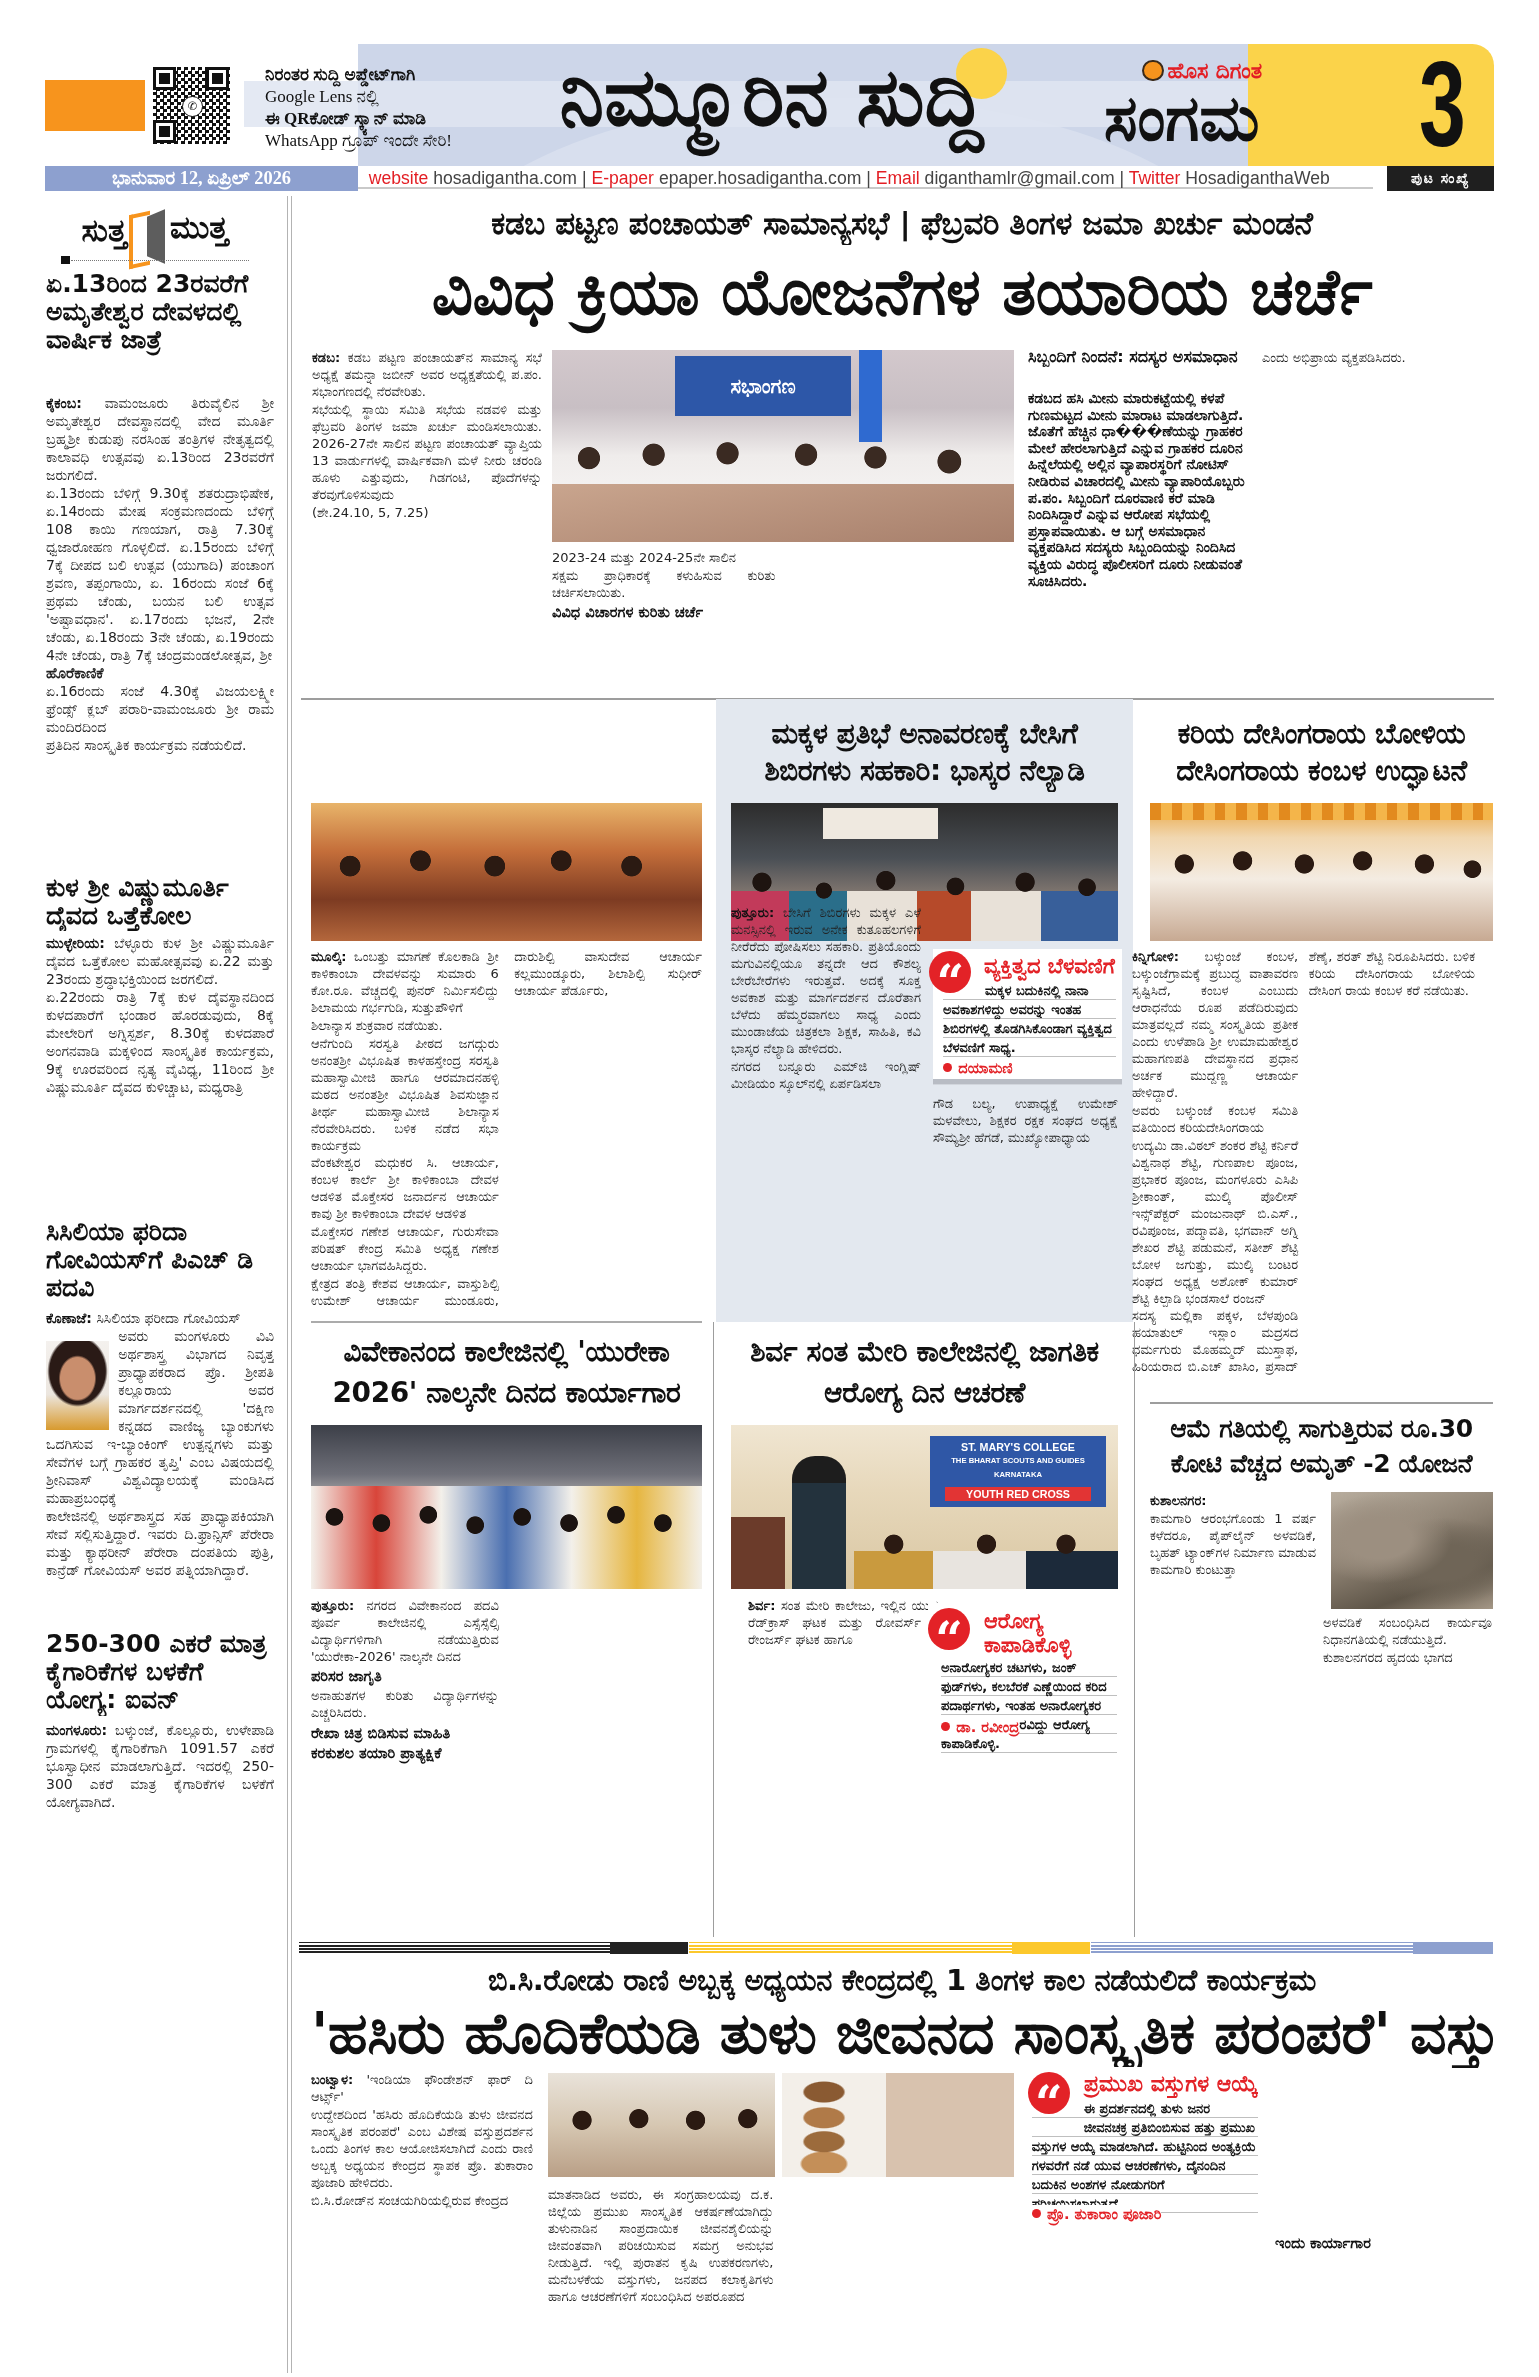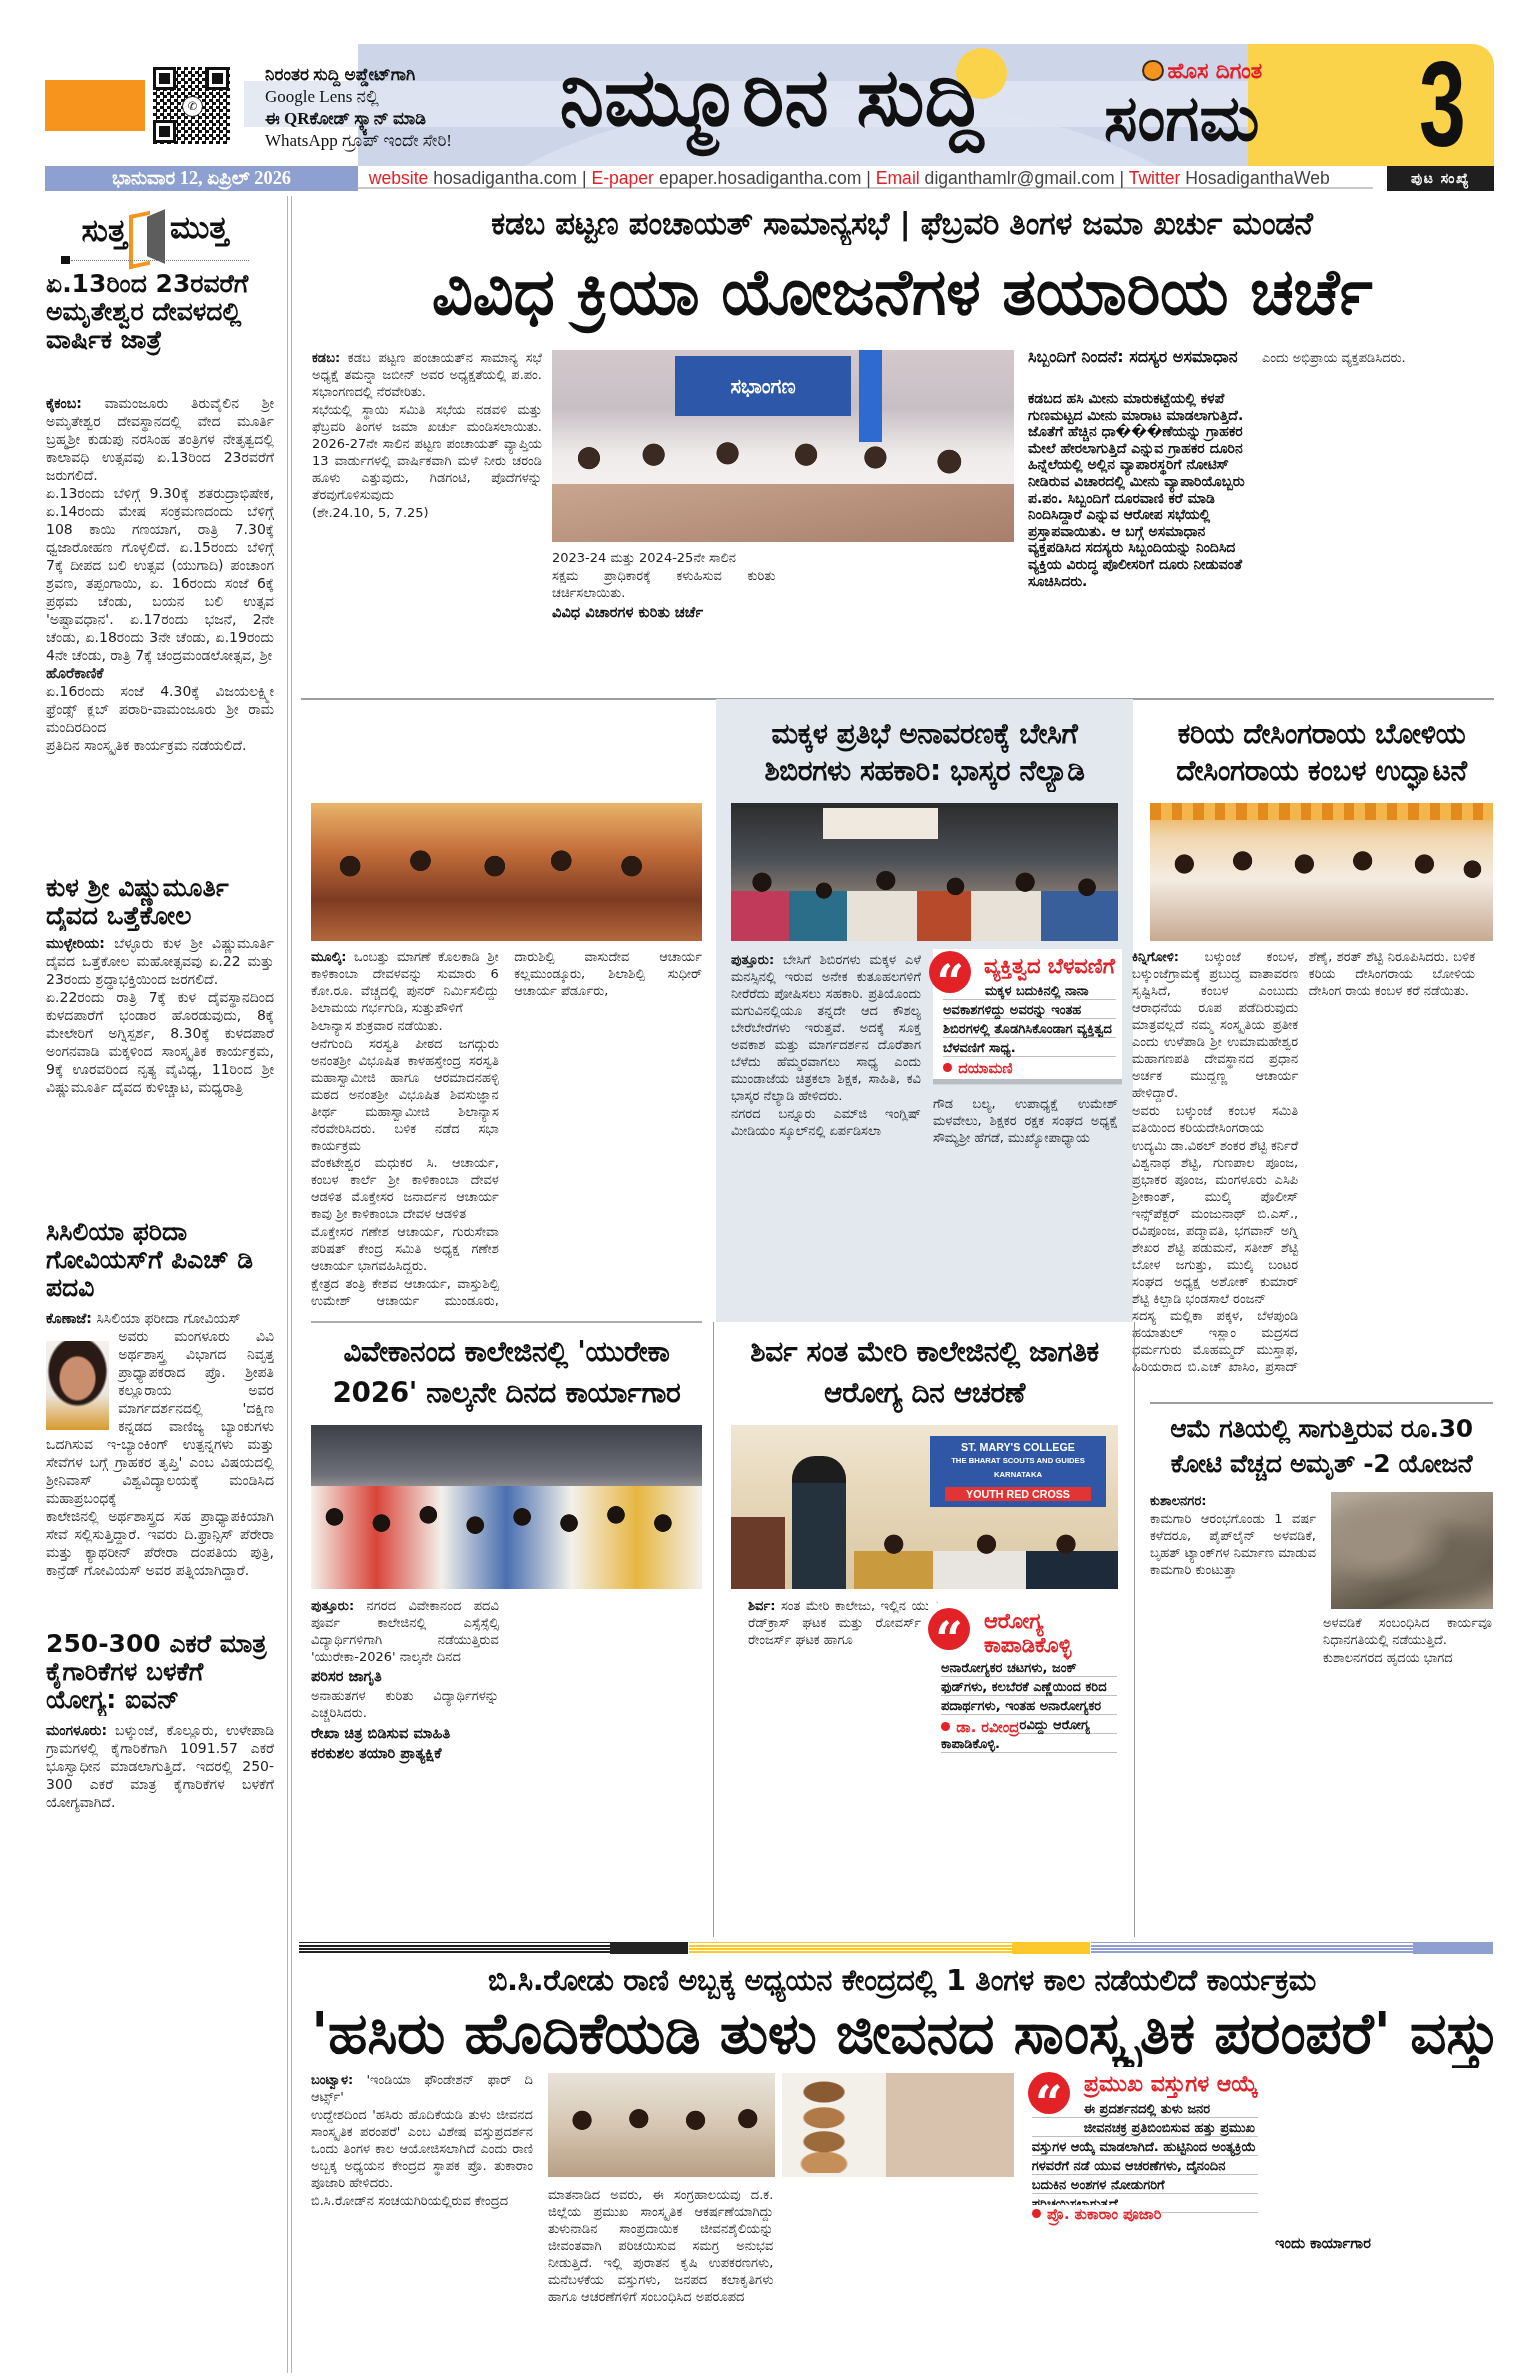--- a/index.html
+++ b/index.html
@@ -178,21 +178,21 @@
     <p>ವೆಂಕಟೇಶ್ವರ ಮಧುಕರ ಸಿ. ಆಚಾರ್ಯ, ಕಂಬಳ ಕಾರ್ಲೆ ಶ್ರೀ ಕಾಳಿಕಾಂಬಾ ದೇವಳ ಆಡಳಿತ ಮೊಕ್ತೇಸರ ಜನಾರ್ದನ ಆಚಾರ್ಯ ಕಾವು ಶ್ರೀ ಕಾಳಿಕಾಂಬಾ ದೇವಳ ಆಡಳಿತ</p>
     <p>ಮೊಕ್ತೇಸರ ಗಣೇಶ ಆಚಾರ್ಯ, ಗುರುಸೇವಾ ಪರಿಷತ್ ಕೇಂದ್ರ ಸಮಿತಿ ಅಧ್ಯಕ್ಷ ಗಣೇಶ ಆಚಾರ್ಯ ಭಾಗವಹಿಸಿದ್ದರು.</p>
     <p>ಕ್ಷೇತ್ರದ ತಂತ್ರಿ ಕೇಶವ ಆಚಾರ್ಯ, ವಾಸ್ತುಶಿಲ್ಪಿ ಉಮೇಶ್ ಆಚಾರ್ಯ ಮುಂಡೂರು, ದಾರುಶಿಲ್ಪಿ ವಾಸುದೇವ ಆಚಾರ್ಯ ಕಲ್ಲಮುಂಡ್ಕೂರು, ಶಿಲಾಶಿಲ್ಪಿ ಸುಧೀರ್ ಆಚಾರ್ಯ ಪೆರ್ಡೂರು,</p>
   </div>
 
   <div class="hl" style="left:731px;top:715px;width:387px;height:77px;font-size:28px;line-height:37px;">ಮಕ್ಕಳ ಪ್ರತಿಭೆ ಅನಾವರಣಕ್ಕೆ ಬೇಸಿಗೆ ಶಿಬಿರಗಳು ಸಹಕಾರಿ: ಭಾಸ್ಕರ ನೆಲ್ಯಾಡಿ</div>
   <div class="photo" style="left:731px;top:803px;width:387px;height:138px;background:linear-gradient(180deg,#2c2c2c 0%,#4a4f55 40%,#8a7d74 70%,#c9b7a8 100%);">
     <div class="a" style="left:92px;top:4.6px;width:115px;height:31px;background:#efe9e0;"></div>
     <div class="a" style="left:0;top:54px;width:387px;height:84px;background:radial-gradient(circle at 8% 30%,#1e1410 0 9.2px,transparent 10px),radial-gradient(circle at 24% 40%,#1e1410 0 7.7px,transparent 8.4px),radial-gradient(circle at 40% 28%,#1e1410 0 9.2px,transparent 10px),radial-gradient(circle at 58% 35%,#1e1410 0 8.4px,transparent 9.2px),radial-gradient(circle at 76% 30%,#1e1410 0 9.2px,transparent 10px),radial-gradient(circle at 92% 36%,#1e1410 0 8.4px,transparent 9.2px),linear-gradient(90deg,#c23a5a 0 15%,#2a6e8a 15% 30%,#e8e1d8 30% 48%,#b64a2a 48% 62%,#e8e1d8 62% 80%,#385f9a 80% 100%);background-size:auto,auto,auto,auto,auto,auto,100% 60%;background-position:0 0,0 0,0 0,0 0,0 0,0 0,0 100%;background-repeat:no-repeat;"></div>
   </div>
-  <div class="txt" style="left:731px;top:951px;width:190px;height:365px;">
+  <div class="txt" style="left:731px;top:904px;width:190px;height:365px;">
     <p><span class="dl">ಪುತ್ತೂರು:</span> <span>ಬೇಸಿಗೆ ಶಿಬಿರಗಳು ಮಕ್ಕಳ ಎಳೆ ಮನಸ್ಸಿನಲ್ಲಿ ಇರುವ ಅನೇಕ ಕುತೂಹಲಗಳಿಗೆ ನೀರೆರೆದು ಪೋಷಿಸಲು ಸಹಕಾರಿ. ಪ್ರತಿಯೊಂದು ಮಗುವಿನಲ್ಲಿಯೂ ತನ್ನದೇ ಆದ ಕೌಶಲ್ಯ ಬೇರೆಬೇರೆಗಳು ಇರುತ್ತವೆ. ಅದಕ್ಕೆ ಸೂಕ್ತ ಅವಕಾಶ ಮತ್ತು ಮಾರ್ಗದರ್ಶನ ದೊರೆತಾಗ ಬೆಳೆದು ಹೆಮ್ಮರವಾಗಲು ಸಾಧ್ಯ ಎಂದು ಮುಂಡಾಜೆಯ ಚಿತ್ರಕಲಾ ಶಿಕ್ಷಕ, ಸಾಹಿತಿ, ಕವಿ ಭಾಸ್ಕರ ನೆಲ್ಯಾಡಿ ಹೇಳಿದರು.</span></p>
     <p>ನಗರದ ಬನ್ನೂರು ಎಮ್‌ಜಿ ಇಂಗ್ಲಿಷ್ ಮೀಡಿಯಂ ಸ್ಕೂಲ್‌ನಲ್ಲಿ ಏರ್ಪಡಿಸಲಾ</p>
   </div>
   <div class="qbox" style="left:933px;top:949px;width:189px;height:130px;box-shadow:0 5.4px 0 #b8bcc4;">
     <div class="qicon" style="left:-3.8px;top:1.5px;">“</div>
     <div class="qtitle" style="left:51px;top:4.6px;width:138px;white-space:nowrap;">ವ್ಯಕ್ತಿತ್ವದ ಬೆಳವಣಿಗೆ</div>
     <div class="qtext" style="left:10px;top:32px;width:173px;height:77px;"><div class="spacer" style="width:42px;height:14px;"></div><span>ಮಕ್ಕಳ ಬದುಕಿನಲ್ಲಿ ನಾನಾ ಅವಕಾಶಗಳಿದ್ದು ಅವರನ್ನು ಇಂತಹ ಶಿಬಿರಗಳಲ್ಲಿ ತೊಡಗಿಸಿಕೊಂಡಾಗ ವ್ಯಕ್ತಿತ್ವದ ಬೆಳವಣಿಗೆ ಸಾಧ್ಯ.</span></div>
     <div class="qattr" style="left:10px;top:110px;"><span class="qdot"></span><span>ದಯಾಮಣಿ</span></div>
   </div>
   <div class="txt" style="left:933px;top:1095px;width:185px;height:218px;">

